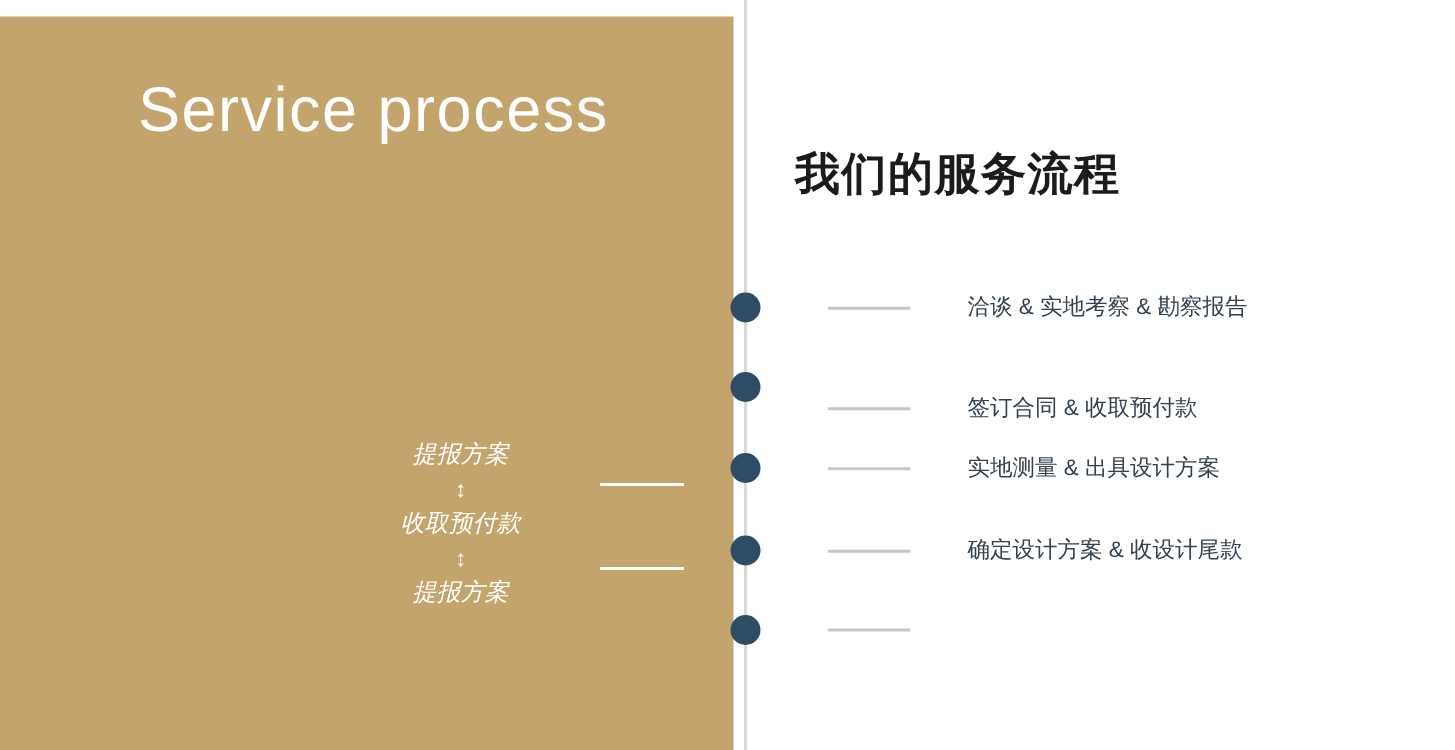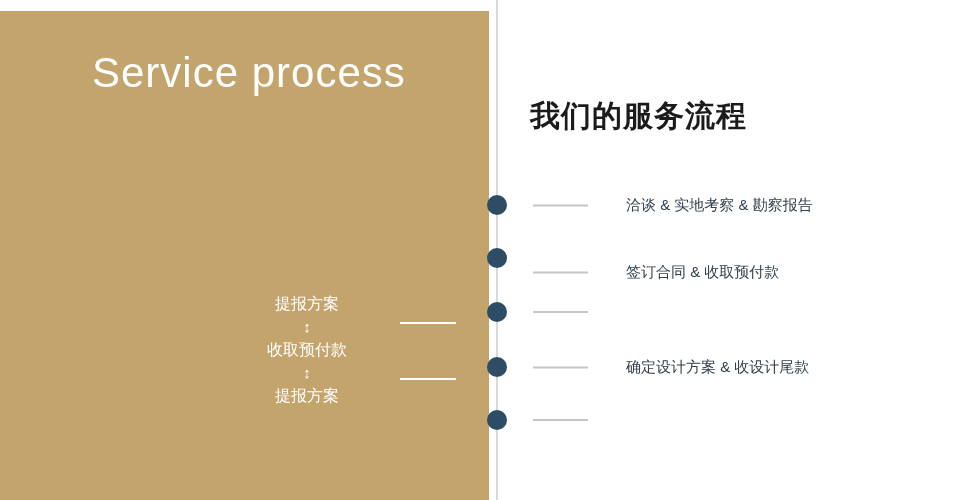--- a/index.html
+++ b/index.html
@@ -40,20 +40,21 @@
   }
   .steps{
     position:absolute;
     left:252px;top:283px;
     width:110px;
     display:flex;
     flex-direction:column;
     align-items:center;
     gap:4px;
     color:#ffffff;
+    font-style:italic;
   }
   .step-label{
     font-size:16px;
     line-height:20px;
     color:#ffffff;
     white-space:nowrap;
   }
   .updown-arrow{
     font-size:15px;
     line-height:18px;
@@ -90,21 +91,21 @@
   .title-cn{
     position:absolute;
     left:530px;top:96px;
     font-size:30px;
     font-weight:700;
     color:var(--heading);
     letter-spacing:1px;
   }
   .row{
     position:absolute;
-    left:533px;
+    left:552px;
     display:flex;
     align-items:center;
     transform:translateY(-50%);
   }
   .row .dash{
     width:55px;height:2px;
     background:var(--line-gray);
     margin-right:38px;
   }
   .row .label{
@@ -150,20 +151,21 @@
   <div class="row r1">
     <span class="dash"></span>
     <span class="label">洽谈 &amp; 实地考察 &amp; 勘察报告</span>
   </div>
   <div class="row r2">
     <span class="dash"></span>
     <span class="label">签订合同 &amp; 收取预付款</span>
   </div>
   <div class="row r3">
     <span class="dash"></span>
+    <span class="label">实地测量 &amp; 出具设计方案</span>
   </div>
   <div class="row r4">
     <span class="dash"></span>
     <span class="label">确定设计方案 &amp; 收设计尾款</span>
   </div>
   <div class="row r5">
     <span class="dash"></span>
   </div>
 
 </div>

